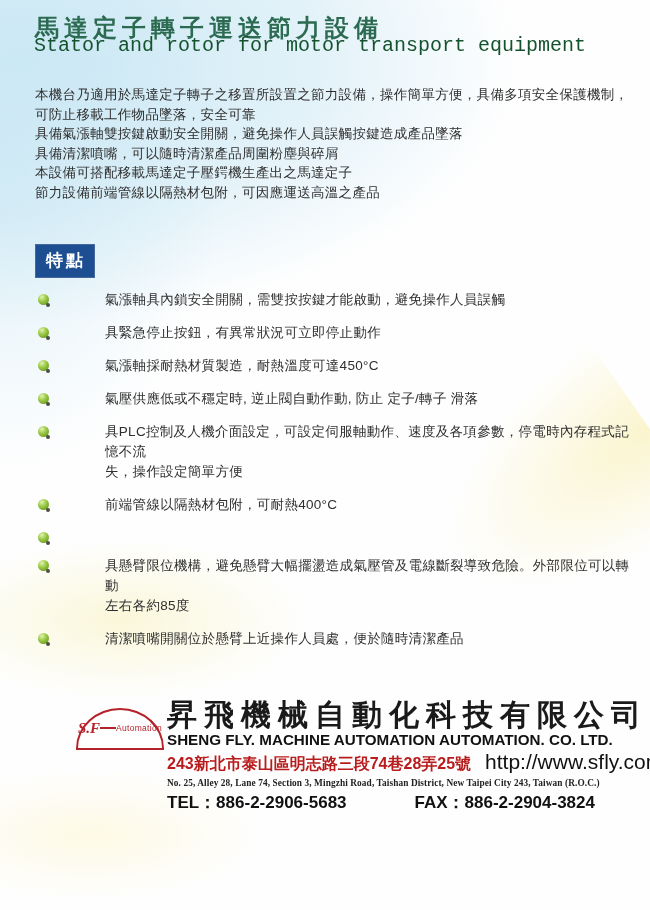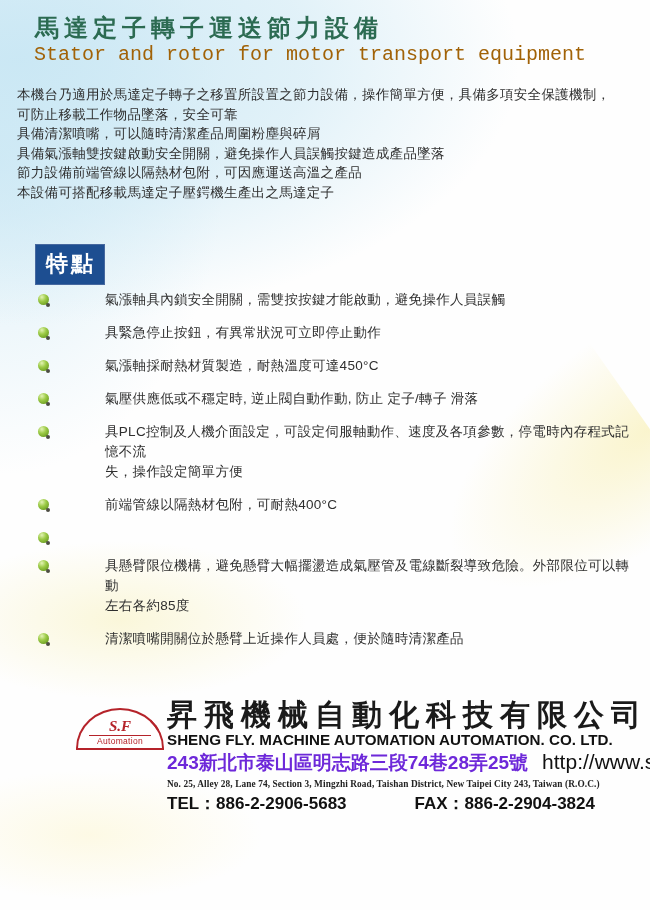--- a/index.html
+++ b/index.html
@@ -25,35 +25,35 @@
       radial-gradient(ellipse 240px 90px at 90px 835px, rgba(253,249,226,0.9) 0%, rgba(253,249,226,0) 72%);
   }
 
   .title-zh{
     position:absolute;left:35px;top:12px;
     font-family:"DejaVu Serif","Liberation Serif",serif;
     font-size:24px;font-weight:600;letter-spacing:5px;color:#2c6b52;
     white-space:nowrap;
   }
   .title-en{
-    position:absolute;left:34px;top:43px;
+    position:absolute;left:34px;top:34px;
     font-family:"Liberation Mono","DejaVu Sans Mono",monospace;
-    font-size:20px;font-weight:500;letter-spacing:0px;color:#a16207;
+    font-size:20px;font-weight:500;letter-spacing:0px;color:#14532d;
     white-space:nowrap;
   }
 
-  .intro{position:absolute;left:17px;top:85px;color:#2f2f2f;}
+  .intro{position:absolute;left:35px;top:85px;color:#2f2f2f;}
   .intro div{
     font-size:13.5px;line-height:19.5px;white-space:nowrap;letter-spacing:0.3px;
   }
 
   .features-heading{
     position:absolute;left:35px;top:244px;
     background:#1d4e91;border:1px solid #46689f;
-    color:#ffffff;font-size:22px;font-weight:bold;letter-spacing:3px;
+    color:#ffffff;font-size:17px;font-weight:bold;letter-spacing:3px;
     padding:4px 8px 5px 10px;
   }
 
   .features{position:absolute;left:38px;top:290px;width:592px;
     list-style:none;margin:0;padding:0;}
   .features li{
     display:flex;align-items:flex-start;margin-bottom:13px;gap:44px;
   }
   .ball{
     flex:0 0 auto;width:11px;height:11px;border-radius:50%;
@@ -68,65 +68,65 @@
     font-size:13.5px;line-height:20px;color:#2f2f2f;letter-spacing:0.3px;
     white-space:pre-line;max-width:568px;
   }
 
   .footer{position:absolute;left:0;top:700px;width:650px;color:#141414;}
   .logo{
     position:absolute;left:76px;top:8px;width:88px;height:42px;
     border:2px solid #b5232a;border-bottom-width:2px;
     border-radius:46px 46px 0 0 / 42px 42px 0 0;
     background:rgba(255,255,255,0.6);
-    display:flex;flex-direction:column;align-items:center;justify-content:flex-end;
+    display:flex;flex-direction:row;align-items:center;justify-content:flex-end;
     box-sizing:border-box;padding-bottom:2px;
   }
   .logo-sf{
     font-family:"Liberation Serif","DejaVu Serif",serif;
     font-style:italic;font-weight:bold;font-size:15px;color:#b5232a;line-height:16px;
   }
   .logo-rule{width:62px;height:1.5px;background:#b5232a;margin:1px 0 1px 0;}
   .logo-auto{
     font-size:8.5px;font-weight:normal;color:#b5232a;line-height:9px;letter-spacing:0.3px;
   }
   .footer-text{position:absolute;left:167px;top:0;width:428px;}
   .company-zh{
     font-size:30px;font-weight:bold;letter-spacing:7px;white-space:nowrap;
     color:#1a1a1a;line-height:30px;
   }
   .company-en{
     font-size:15.2px;font-weight:bold;white-space:nowrap;line-height:19px;color:#111;
   }
   .addr-row{display:flex;gap:14px;align-items:baseline;white-space:nowrap;margin-top:1px;}
-  .addr-zh{font-size:19px;font-weight:bold;color:#6d28d9;}
+  .addr-zh{font-size:16px;font-weight:bold;color:#b91c1c;}
   .website{font-size:21px;font-weight:normal;color:#111;}
   .addr-en{
     font-size:9.3px;font-weight:bold;color:#222;white-space:nowrap;margin-top:3px;letter-spacing:0.1px;font-family:Liberation Serif, serif;
   }
   .telfax{display:flex;justify-content:space-between;width:428px;margin-top:3px;}
   .telfax span{font-size:17px;font-weight:bold;color:#111;white-space:nowrap;}
 </style>
 </head>
 <body>
 
 <div class="bg-layer bg-blue"></div>
 <div class="bg-layer bg-yellow1"></div>
 <div class="bg-layer bg-yellow2"></div>
 
 <div class="title-zh">馬達定子轉子運送節力設備</div>
 <div class="title-en">Stator and rotor for motor transport equipment</div>
 
 <div class="intro">
   <div>本機台乃適用於馬達定子轉子之移置所設置之節力設備，操作簡單方便，具備多項安全保護機制，</div>
   <div>可防止移載工作物品墜落，安全可靠</div>
+  <div>具備氣漲軸雙按鍵啟動安全開關，避免操作人員誤觸按鍵造成產品墜落</div>
   <div>具備清潔噴嘴，可以隨時清潔產品周圍粉塵與碎屑</div>
-  <div>具備氣漲軸雙按鍵啟動安全開關，避免操作人員誤觸按鍵造成產品墜落</div>
+  <div>本設備可搭配移載馬達定子壓鍔機生產出之馬達定子</div>
   <div>節力設備前端管線以隔熱材包附，可因應運送高溫之產品</div>
-  <div>本設備可搭配移載馬達定子壓鍔機生產出之馬達定子</div>
 </div>
 
 <div class="features-heading">特點</div>
 
 <ul class="features">
   <li>
     <span class="ball"></span>
     <span class="feature-text">氣漲軸具內鎖安全開關，需雙按按鍵才能啟動，避免操作人員誤觸</span>
   </li>
   <li>

